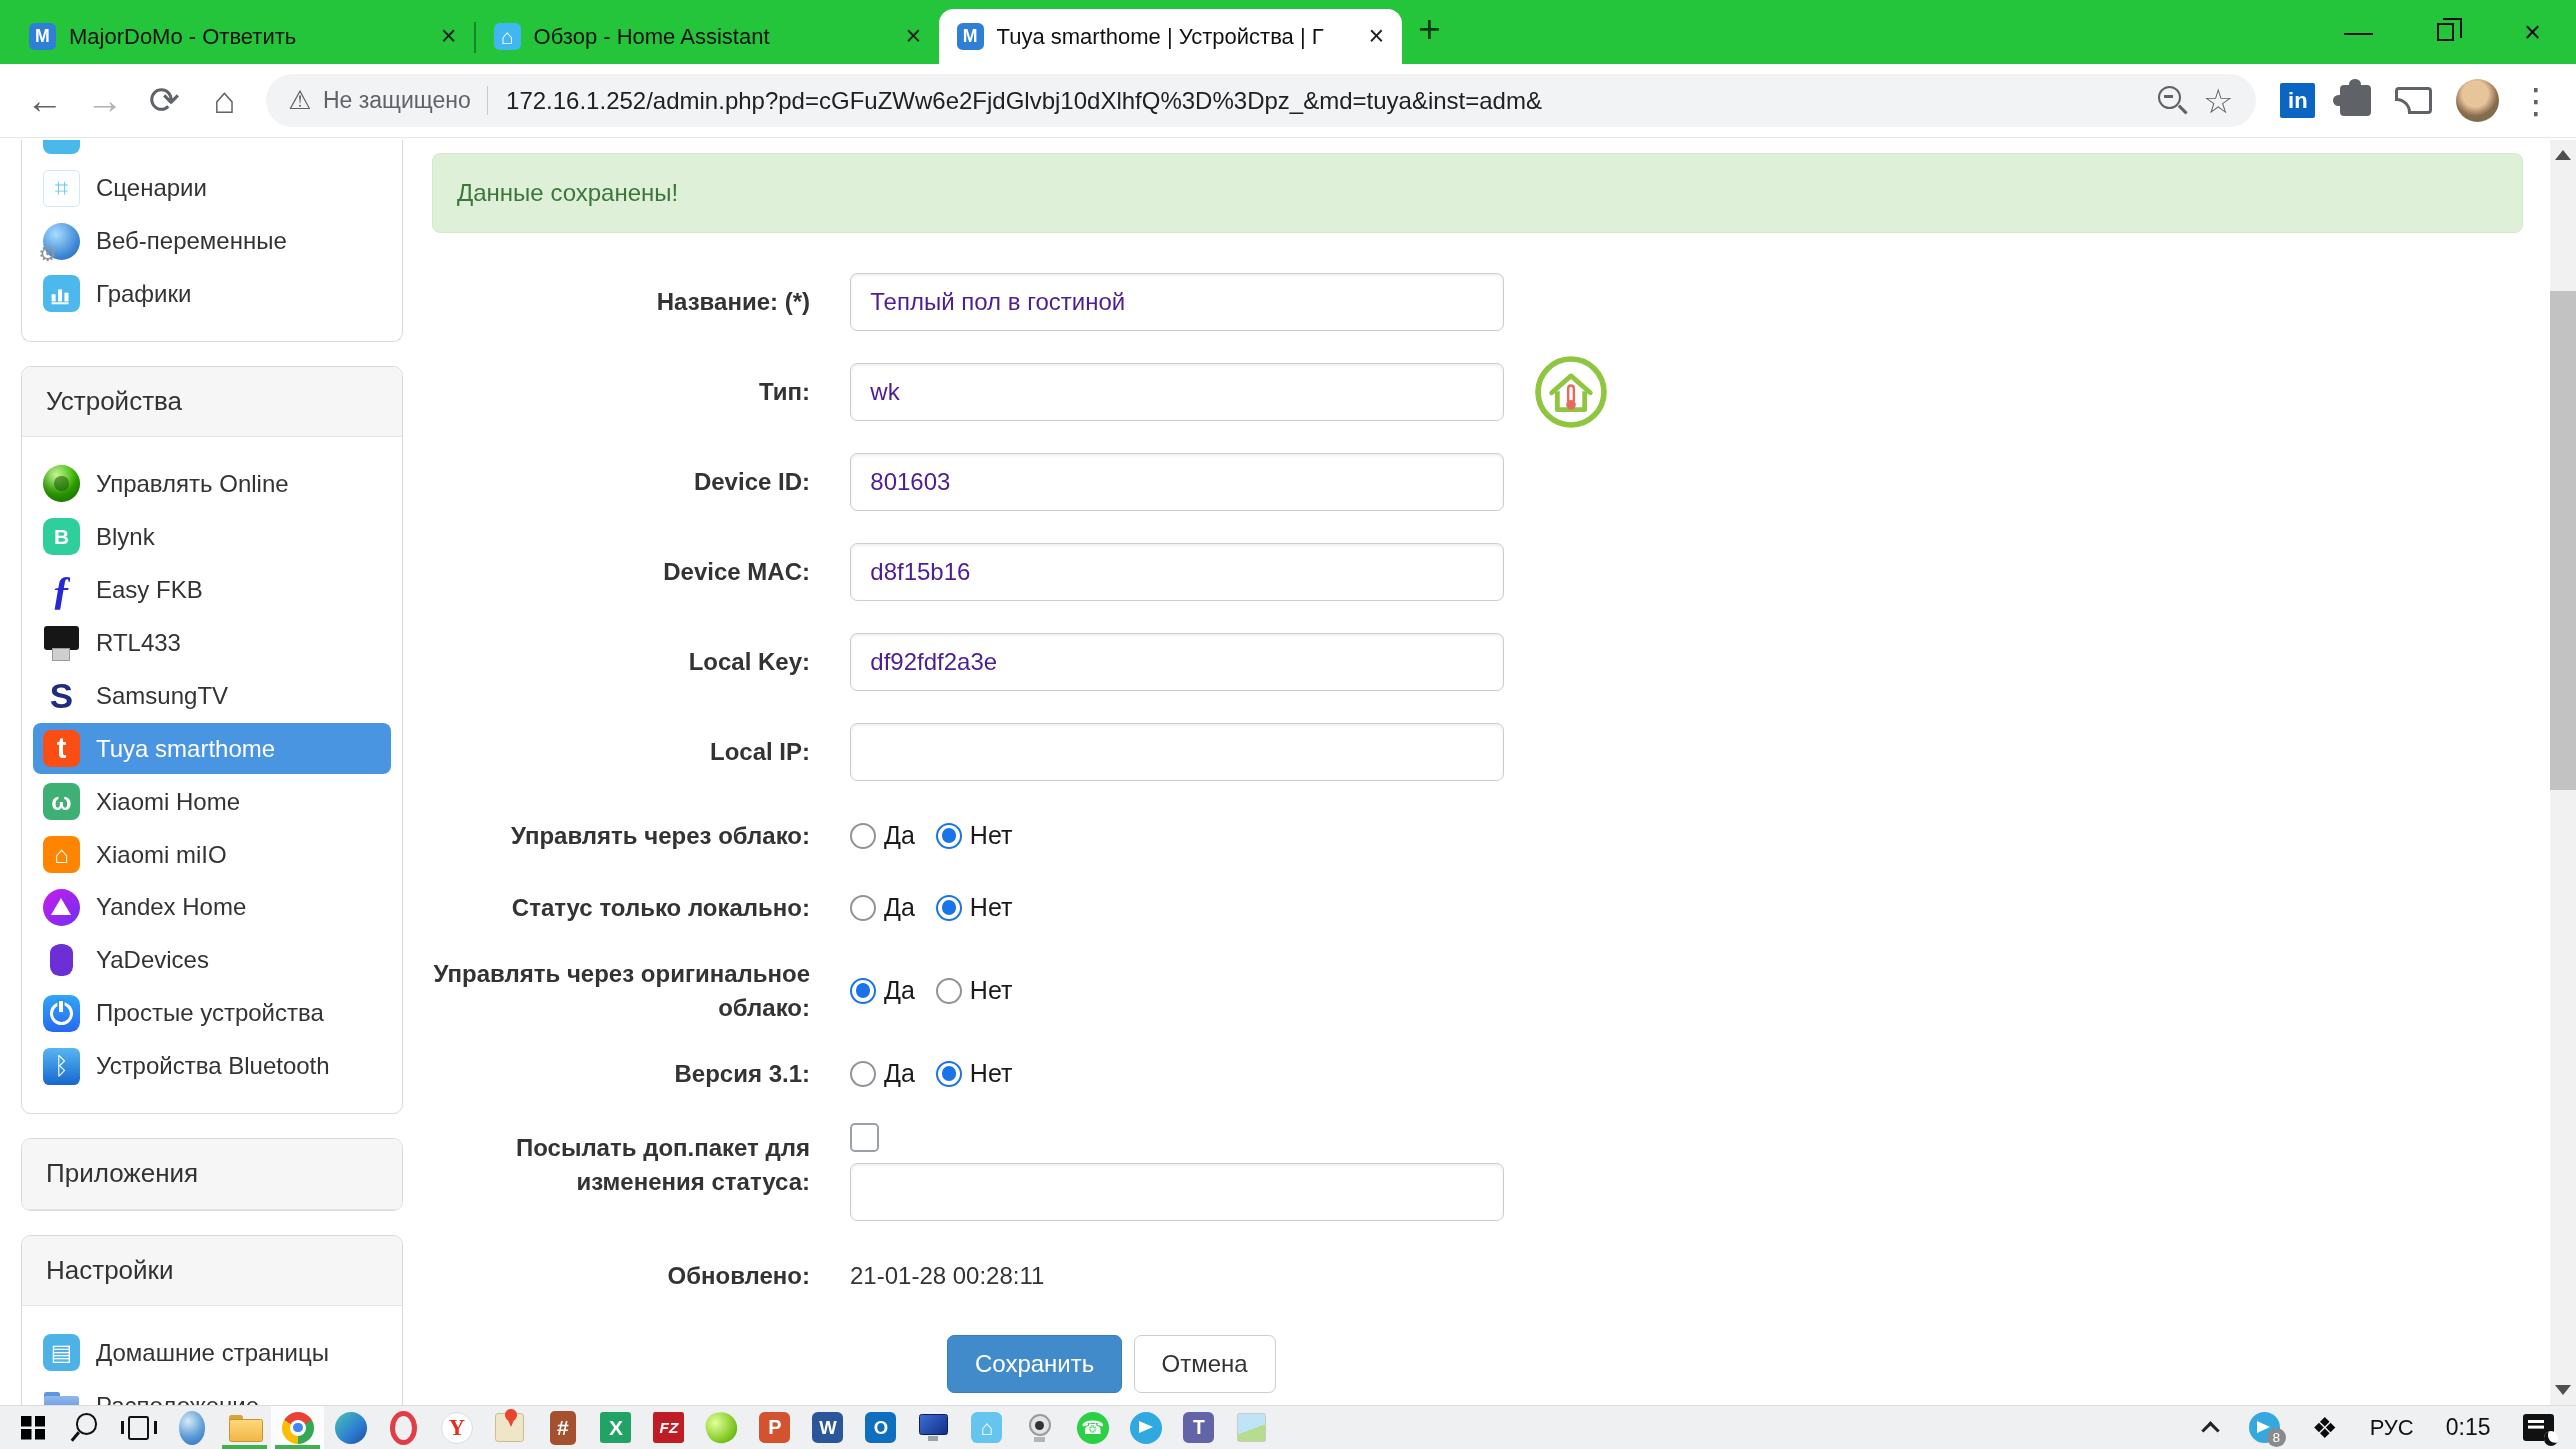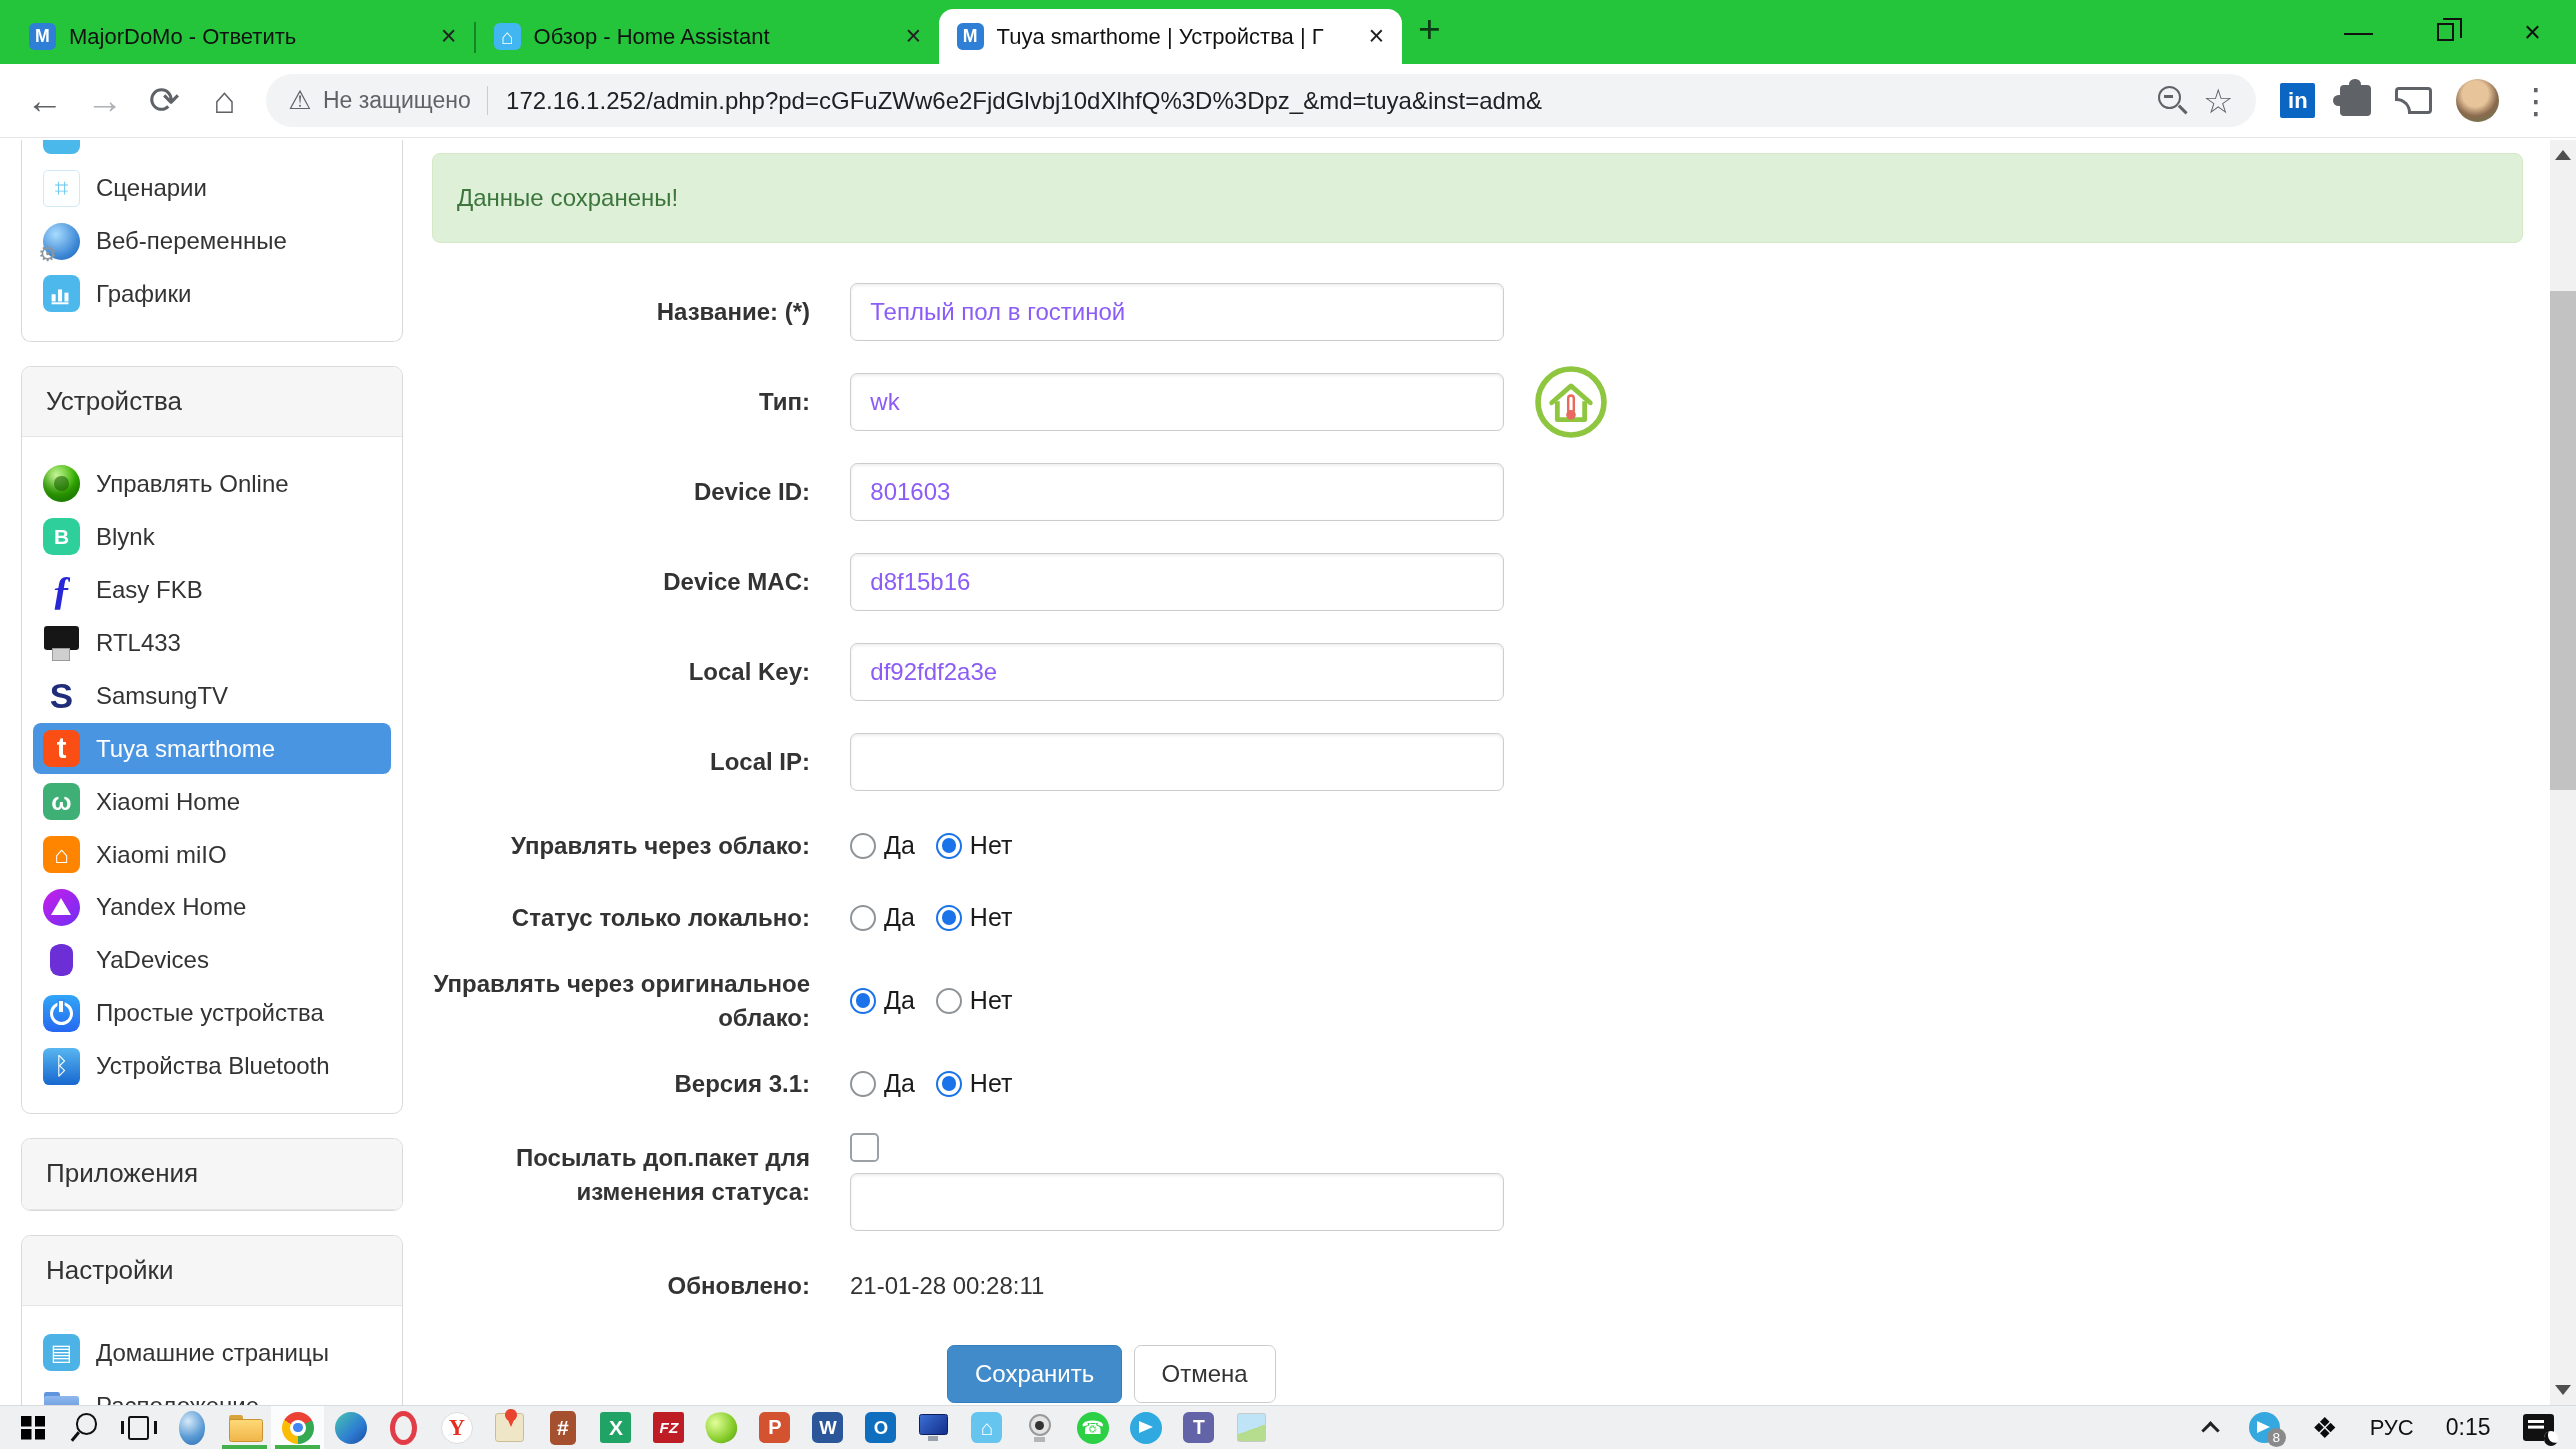--- a/index.html
+++ b/index.html
@@ -91,27 +91,27 @@
                       box-shadow:0 0 0 1.6px #2f8ef4; }
   .ic-bt { background:linear-gradient(180deg,#58b6f0,#1767cf); border-radius:6.4px; font-size:24px; font-weight:normal; }
   .ic-pages { background:#4db3e6; font-size:22.5px; font-weight:normal; }
   .ic-loc { background:transparent; position:relative; }
   .ic-loc::before { content:""; position:absolute; top:4.8px; left:0.8px; width:16px; height:6.4px; background:#5f94de; border-radius:2.4px 2.4px 0 0; }
   .ic-loc::after { content:""; position:absolute; top:8.9px; left:0.8px; width:35px; height:22.5px;
                    background:linear-gradient(180deg,#8fb8ec,#4f86d8); border-radius:2.4px; }
 
   
   .main { flex:1; padding:13px 27px 0 29px; min-width:0; }
-  .alert-success { background:#dff0d8; border:1.6px solid #d6e9c6; border-radius:8px; height:90px;
+  .alert-success { background:#dff0d8; border:1.6px solid #d6e9c6; border-radius:8px; height:80px;
                    display:flex; align-items:center; padding:0 24px; color:#3c763d; font-size:24px; margin-bottom:40px; }
   .frow { display:grid; grid-template-columns:378px 654px; column-gap:40px; align-items:center; margin-bottom:32px; }
   .flabel { text-align:right; font-weight:bold; font-size:24px; color:#333; line-height:1.4; }
   .fctrl { position:relative; }
   .tinput { width:654px; height:58px; border:1.6px solid #ccc; border-radius:7.2px; background:#fff;
-            box-shadow:inset 0 1.6px 3.2px rgba(0,0,0,.08); font-size:24px; color:#8b5cf6; padding:0 19.3px;
+            box-shadow:inset 0 1.6px 3.2px rgba(0,0,0,.08); font-size:24px; color:#4c1d95; padding:0 19.3px;
             font-family:inherit; outline:none; }
   .house-badge { position:absolute; left:684px; top:50%; transform:translateY(-50%); width:74px; height:74px; }
   .rrow { margin-bottom:27px; min-height:45px; }
   .radios { display:flex; align-items:center; font-size:25px; color:#1a1a1a; gap:8px; }
   .radio { width:26px; height:26px; border:2px solid #8f9499; border-radius:50%; display:inline-flex;
            align-items:center; justify-content:center; background:#fff; flex:none; }
   .radio.on { border-color:#1a73e8; }
   .radio.on::after { content:""; width:14.5px; height:14.5px; border-radius:50%; background:#1a73e8; }
   .rlabel { margin-right:13px; }
   .cbrow { align-items:start; }

